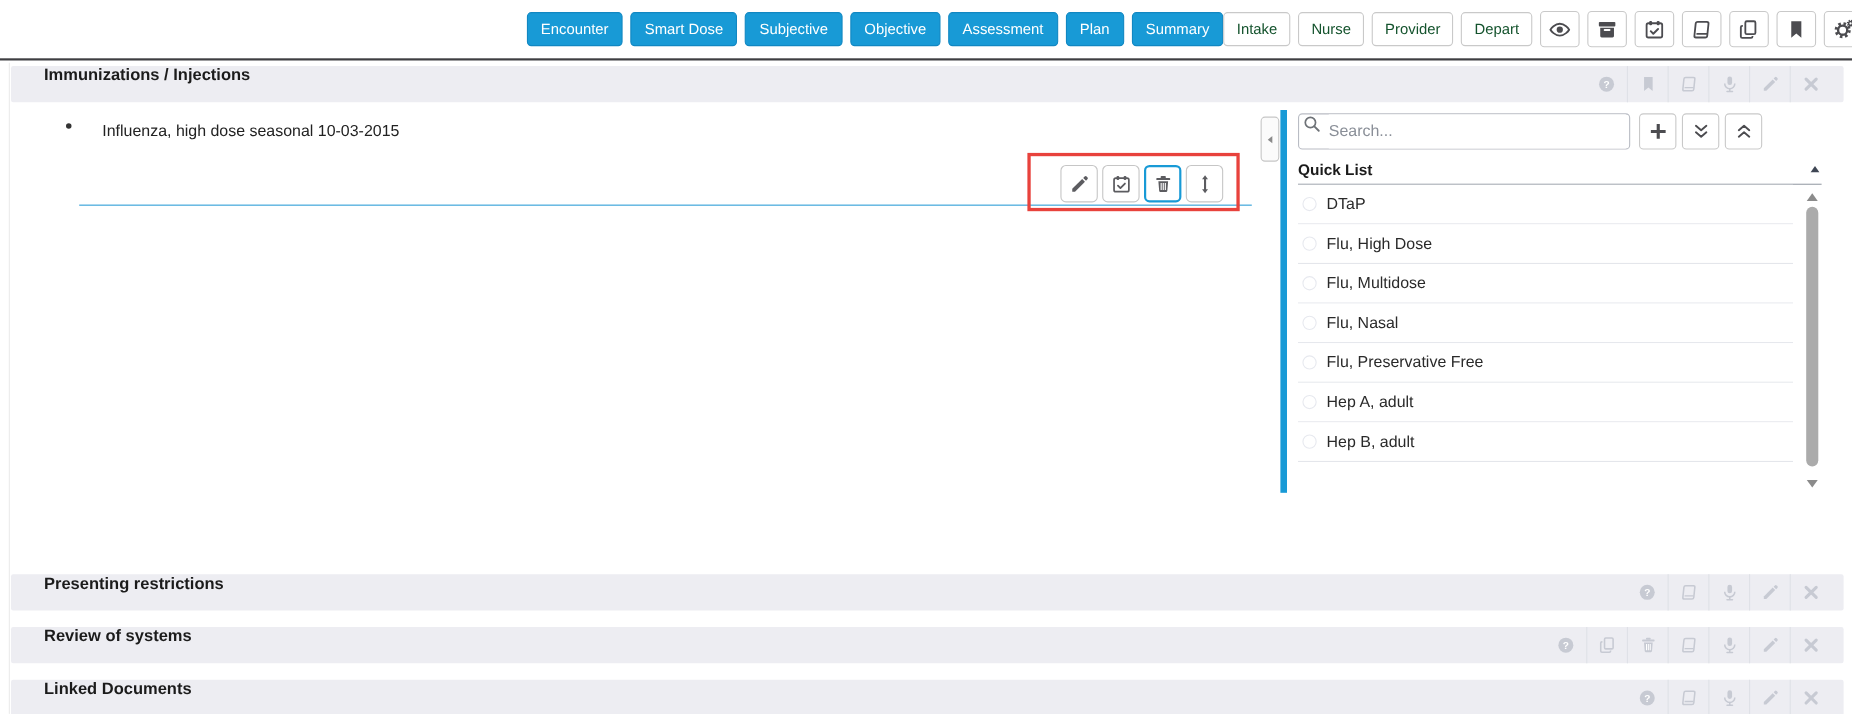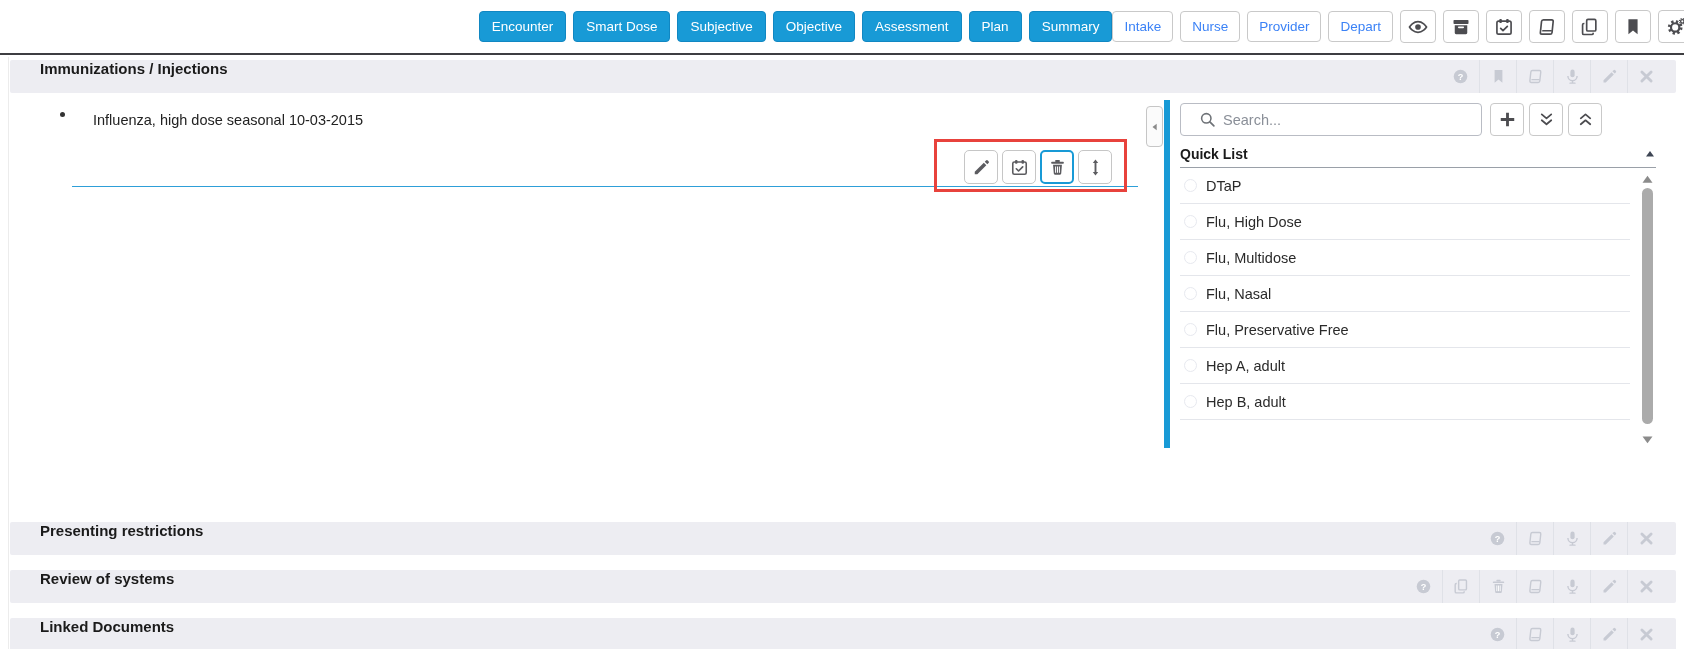--- a/index.html
+++ b/index.html
@@ -9,21 +9,21 @@
 
   
   .topbar{position:absolute;left:0;top:0;width:1684px;height:55px;background:#fff;
     border-bottom:2px solid #3e3e42;display:flex;align-items:center;
     justify-content:flex-end;padding-left:8px}
   .nav-left{display:flex;gap:7px}
   .navbtn{height:31px;padding:0 12px;background:var(--accent-blue);border:1px solid #1187c2;
     border-radius:4px;color:#fff;font-size:13.5px;font-family:inherit;cursor:pointer;white-space:nowrap}
   .nav-right{display:flex;gap:7px;align-items:center;margin-right:-10px}
   .stagebtn{height:31px;padding:0 11px;background:#fff;border:1px solid #c9c9c9;border-radius:4px;
-    color:#3b82f6;font-size:13.5px;font-family:inherit;cursor:pointer;white-space:nowrap}
+    color:#14532d;font-size:13.5px;font-family:inherit;cursor:pointer;white-space:nowrap}
   .toolrow{display:flex;gap:7px}
   .toolrow .toolbtn{width:36px;height:33px;background:#fff;border:1px solid #c9c9c9;border-radius:4px;
     display:inline-flex;align-items:center;justify-content:center;color:#4c4c50;cursor:pointer}
   .toolrow .toolbtn .ic{width:20px;height:20px}
 
   .ic{display:block;color:inherit}
   .gutter{position:absolute;left:8px;top:57px;bottom:0;width:1px;background:#ececec}
 
   
   .sechdr{position:absolute;left:10px;width:1666px;height:33px;background:var(--header-bg);
@@ -50,21 +50,21 @@
   .hlbox{position:absolute;left:934px;top:139px;width:193px;height:53px;
     border:3px solid var(--highlight-red);pointer-events:none}
 
   
   .collapse{position:absolute;left:1146px;top:106px;width:17px;height:41px;border:1px solid #c6c6c6;
     border-radius:4px;background:#fbfbfb;display:flex;align-items:center;justify-content:center;
     color:#8a8a8a;cursor:pointer}
   .collapse .ic{width:10px;height:10px}
   .vbar{position:absolute;left:1164px;top:100px;width:6px;height:348px;background:var(--accent-blue)}
   .search{position:absolute;left:1180px;top:103px;width:302px;height:33px;border:1px solid #b9bcc4;
-    border-radius:4px;display:flex;align-items:center;gap:7px;padding:0 18px;background:#fff}
+    border-radius:4px;display:flex;gap:7px;padding:0 3px;background:#fff}
   .search .ic{width:17px;height:17px;color:#6e7277;flex:none}
   .search input{border:none;outline:none;flex:1;font-size:14.5px;font-family:inherit;color:#333;min-width:0}
   .search input::placeholder{color:#8a8f98}
   .panelbtns{position:absolute;left:1490px;top:103px;display:flex;gap:5px}
   .pbtn{width:34px;height:33px;background:#fff;border:1px solid #c9c9c9;border-radius:4px;
     display:inline-flex;align-items:center;justify-content:center;color:#4c4c50;cursor:pointer}
   .pbtn .ic{width:19px;height:19px}
   .qlhdr{position:absolute;left:1180px;top:141px;width:476px;height:27px;
     border-bottom:1px solid #9aa0a8;display:flex;align-items:center}
   .qlhdr .t{font-weight:bold;font-size:14px;color:#1b1b1b}

